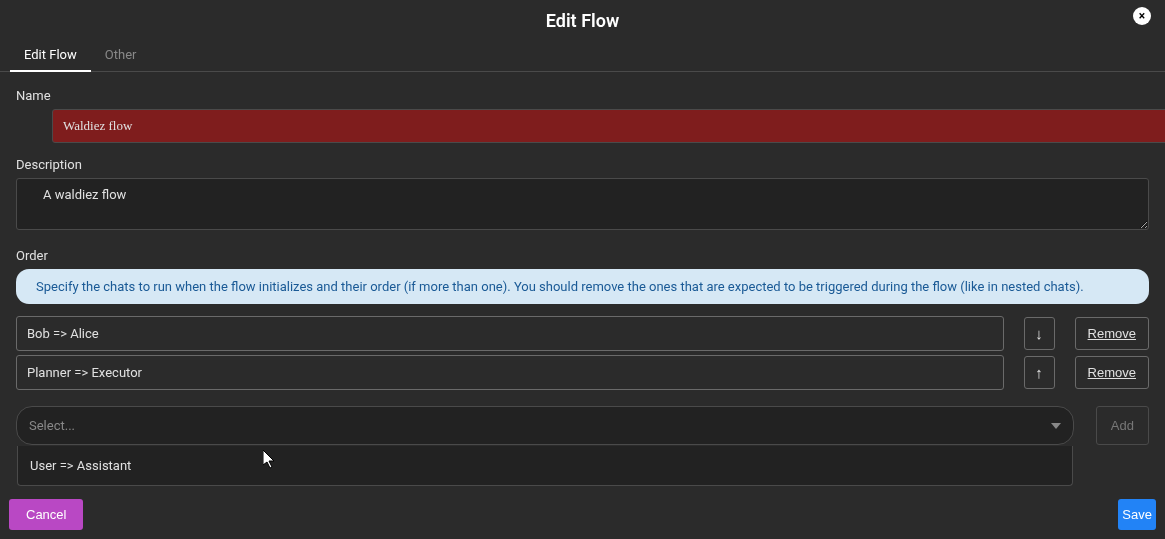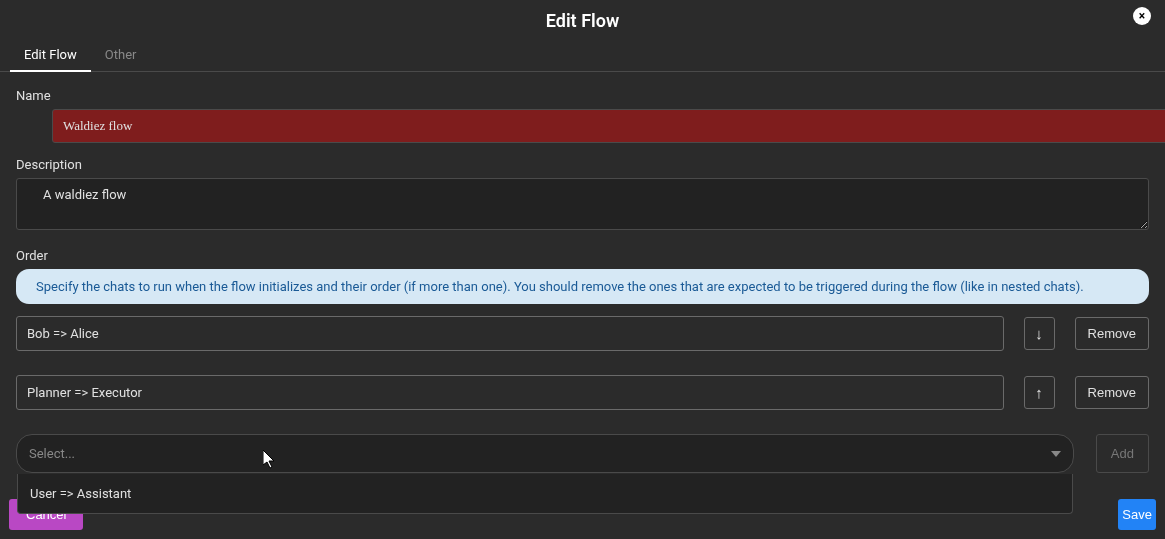--- a/index.html
+++ b/index.html
@@ -93,21 +93,21 @@
       color: #1a5a96;
       padding: 10px 20px;
       border-radius: 13px;
       font-size: 13px;
       margin-bottom: 12px;
     }
     .order-row {
       display: flex;
       gap: 20px;
       align-items: center;
-      margin-bottom: 24px;
+      margin-bottom: 4px;
     }
     .order-item {
       flex: 1;
       background: #2b2b2b;
       border: 1px solid #6a6a6a;
       color: #e0e0e0;
       padding: 9px 10px;
       font-size: 13px;
       border-radius: 3px;
     }
@@ -126,20 +126,21 @@
     }
     .btn-remove {
       background: #2b2b2b;
       border: 1px solid #6a6a6a;
       color: #e0e0e0;
       padding: 0 12px;
       height: 33px;
       font-size: 13px;
       border-radius: 3px;
       cursor: pointer;
+      text-decoration: underline;
     }
     .select-row {
       display: flex;
       gap: 22px;
       align-items: center;
       margin-top: 16px;
       margin-bottom: 0;
     }
     .select-box {
       flex: 1;

